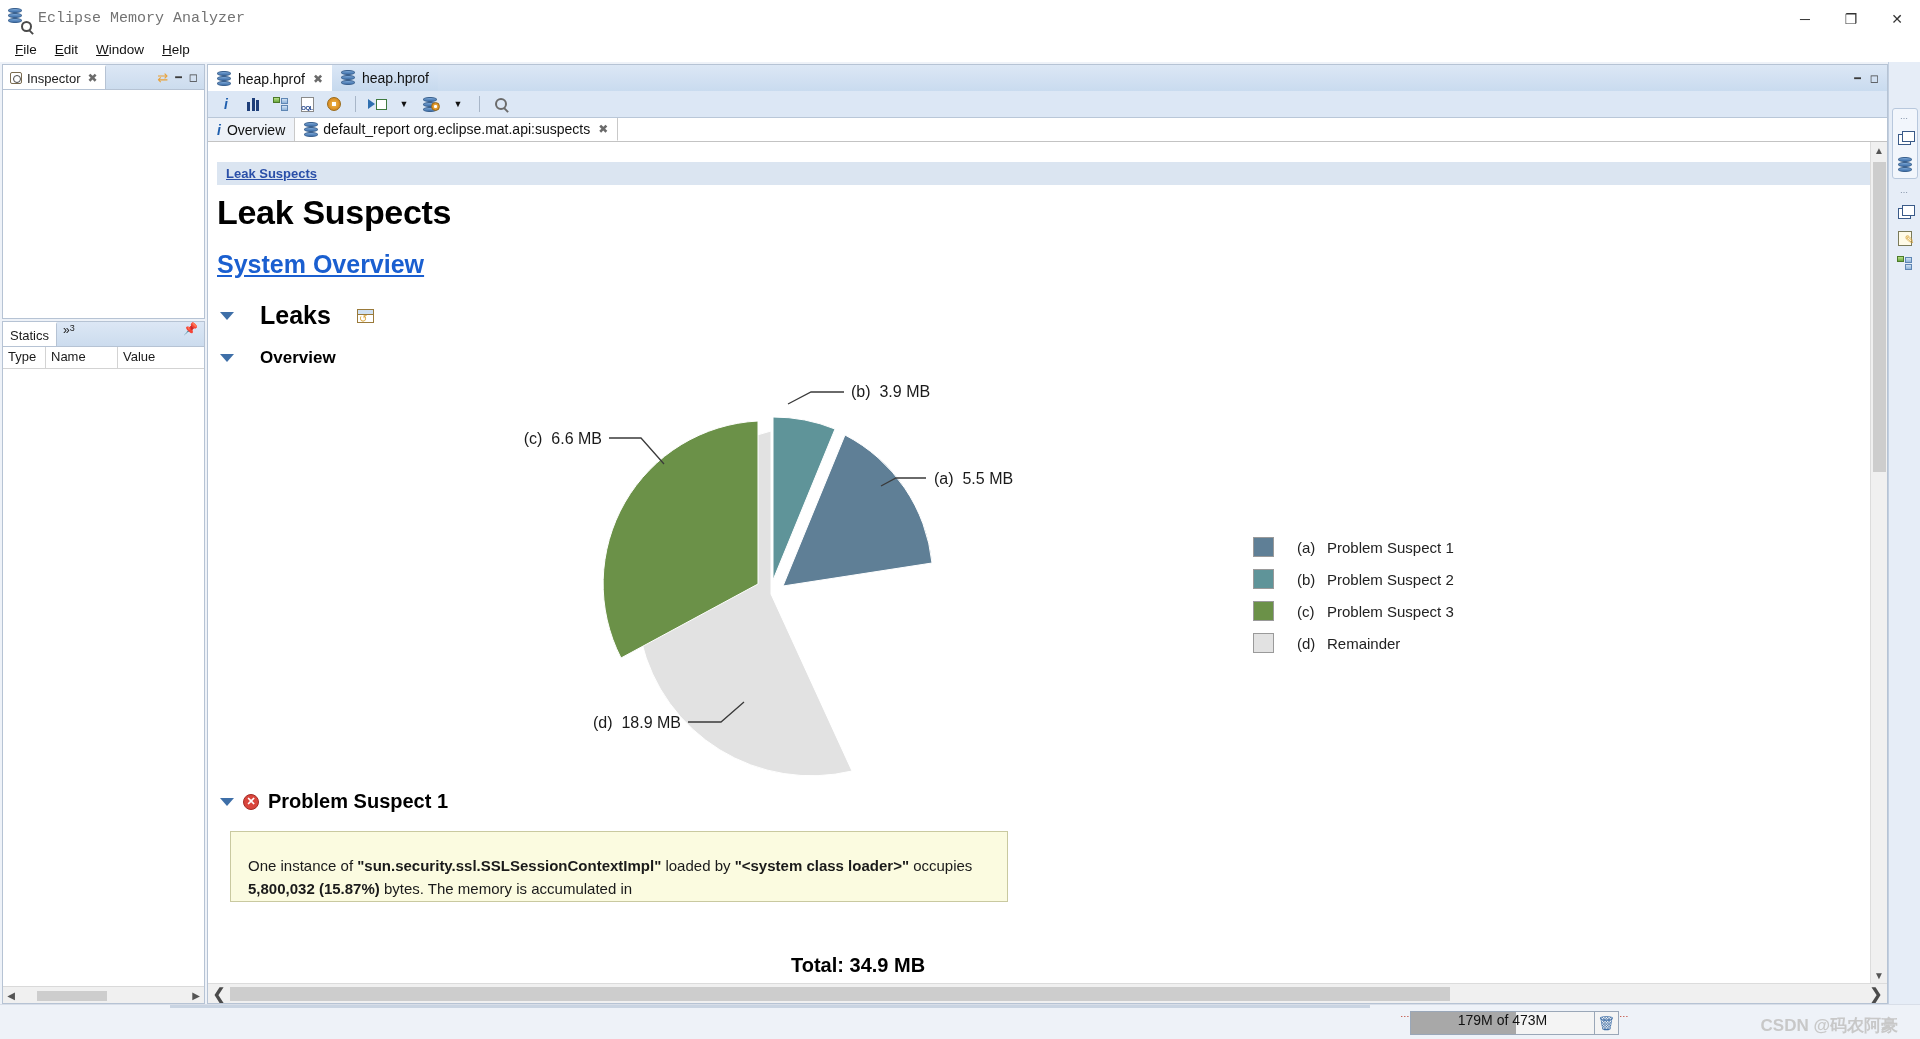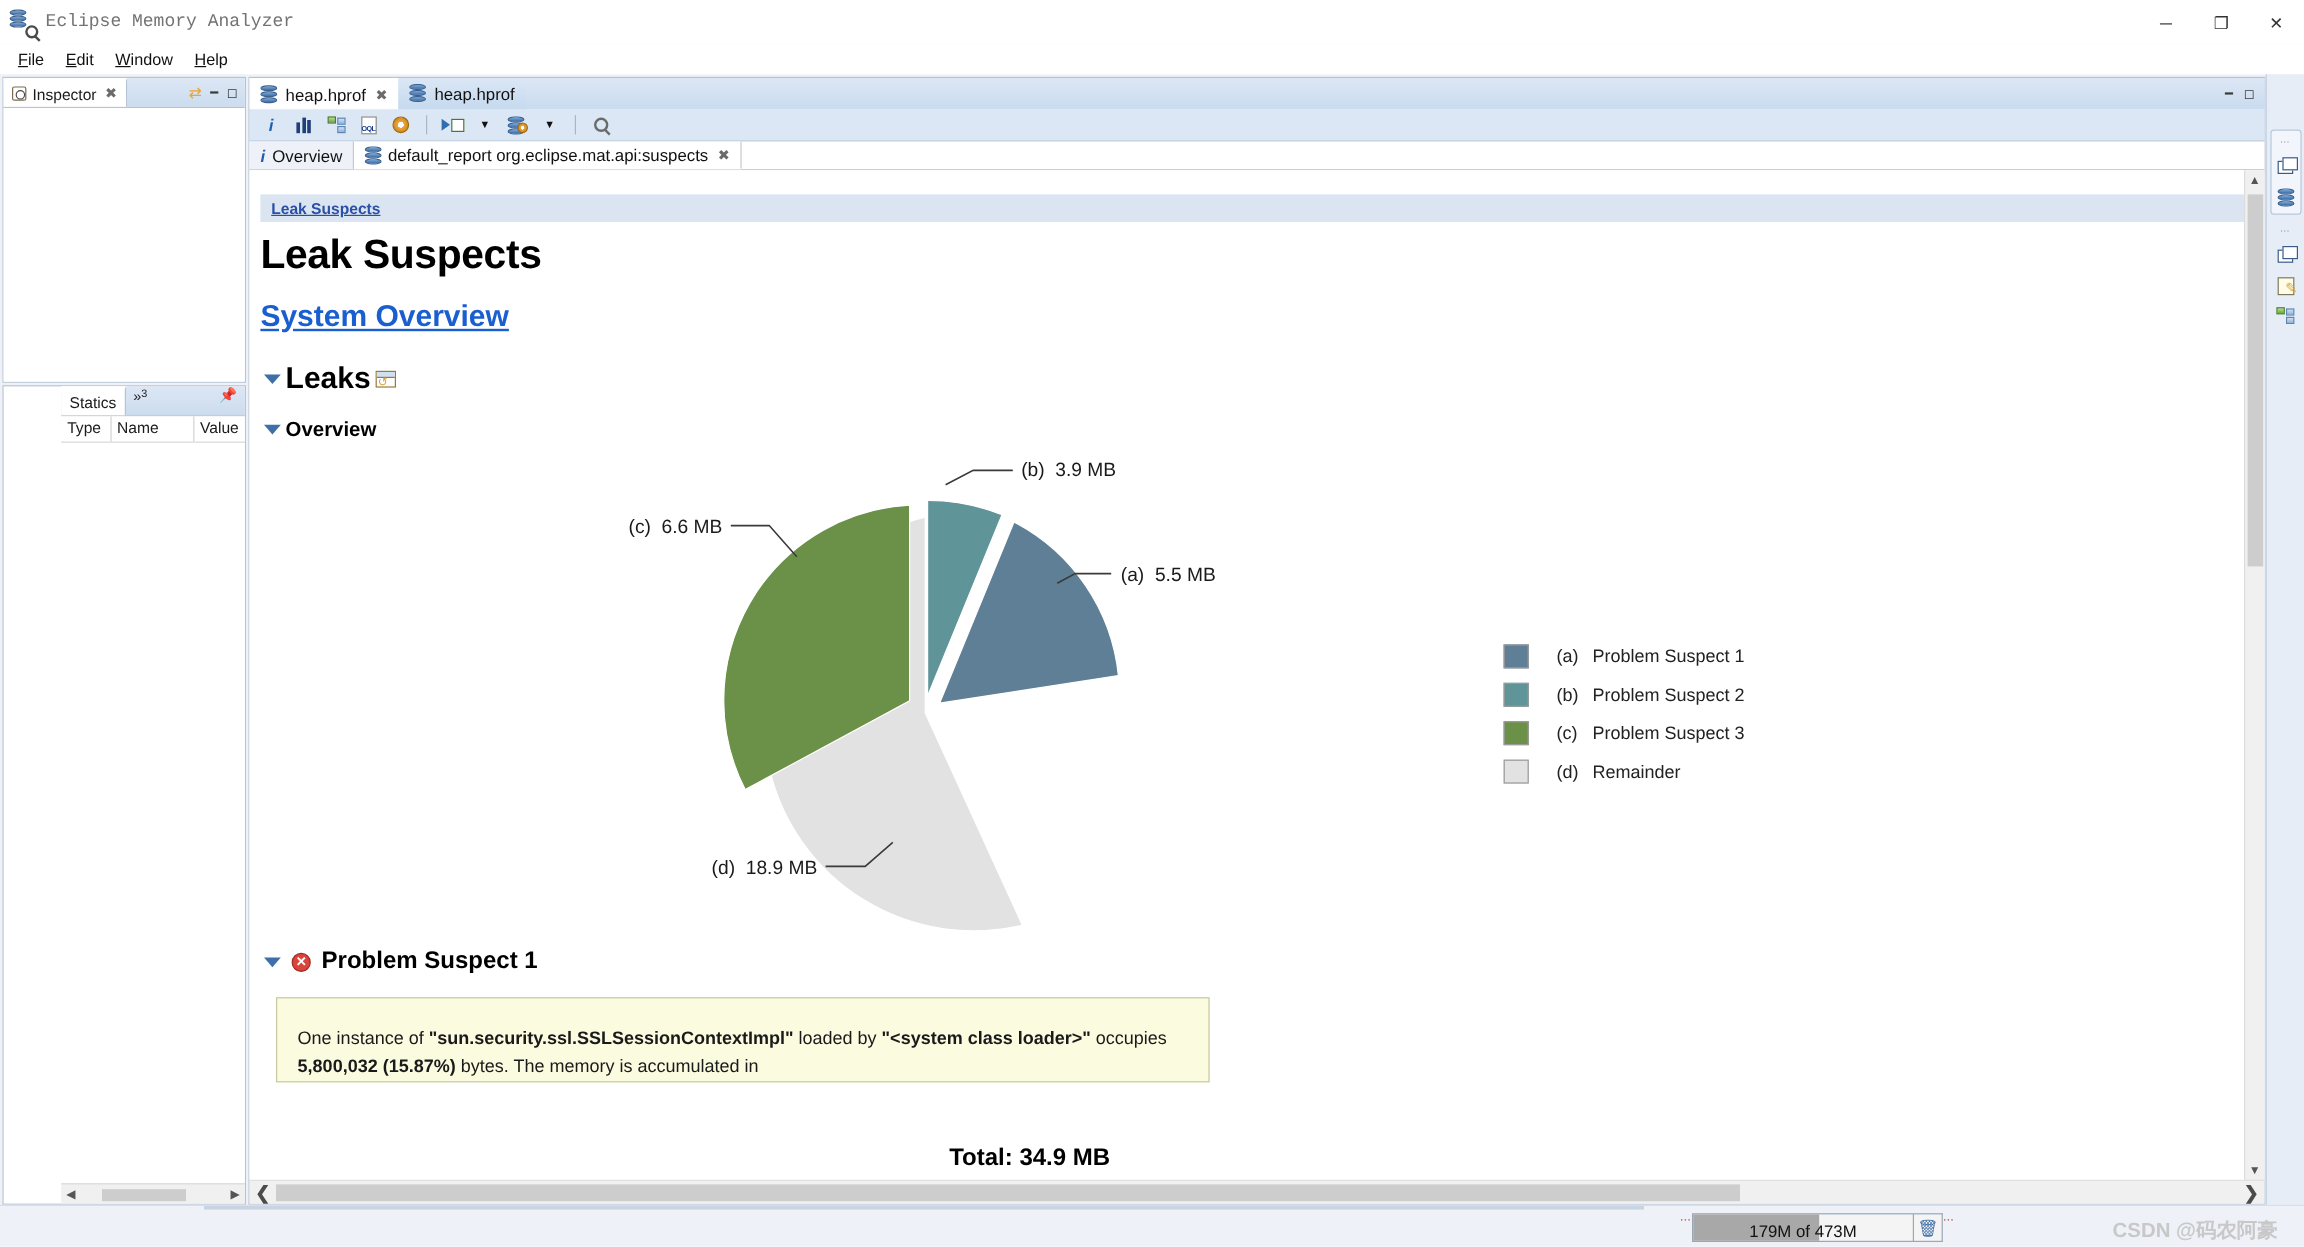--- a/index.html
+++ b/index.html
@@ -69,21 +69,21 @@
   
   .left-col {
     width: 205px; flex: 0 0 205px; display: flex; flex-direction: column;
     background: #eef2f8; padding: 2px 0 0 2px;
   }
   .view {
     background: #ffffff; border: 1px solid #b6c3d4;
     display: flex; flex-direction: column; min-height: 0;
   }
   .view.inspector { flex: 0 0 255px; margin-bottom: 2px; }
-  .view.statics { flex: 1 1 auto; padding-left: 48px; }
+  .view.statics { flex: 1 1 auto; }
   .view-tabrow {
     height: 25px; display: flex; align-items: stretch;
     background: linear-gradient(#dce7f5,#ccdcee);
     border-bottom: 1px solid #b6c3d4;
   }
   .view-tab {
     display: flex; align-items: center; gap: 5px;
     padding: 0 7px; background: #ffffff;
     border-right: 1px solid #b6c3d4;
     font-size: 13px; color: #1a1a1a;
@@ -211,21 +211,21 @@
     margin: 20px 0 0 9px; background: #dbe5f1; height: 23px;
     display: flex; align-items: center; padding-left: 9px;
   }
   .crumb-link { font-size: 13px; font-weight: bold; color: #2a4fa8; text-decoration: underline; }
   .rpt-h1 { font-size: 34px; font-weight: bold; color: #000; margin: 8px 0 0 9px; letter-spacing: -.3px; }
   .rpt-h2 {
     font-size: 25px; font-weight: bold; color: #1a5fd0; text-decoration: underline;
     margin: 18px 16px 0 9px;
   }
   .sect {
-    display: flex; align-items: center; gap: 4px;
+    display: flex; align-items: center; gap: 26px;
     margin: 22px 0 0 12px;
   }
   .twisty {
     width: 0; height: 0; border-left: 7px solid transparent; border-right: 7px solid transparent;
     border-top: 8px solid #3e6fa8;
   }
   .sect-leaks { font-size: 25px; font-weight: bold; color: #000; }
   .win-ico {
     width: 17px; height: 14px; border: 1px solid #9a7a3a; background: #fff;
     position: relative;
@@ -301,21 +301,21 @@
     display: flex; align-items: center; position: relative;
     border-top: 1px solid #d8dee8;
   }
   .heap-widget {
     position: absolute; left: 1400px; top: 5px;
     display: flex; align-items: center; height: 25px;
   }
   .heap-dots { color: #c04a3a; font-size: 9px; letter-spacing: 1px; writing-mode: vertical-rl; height: 22px; }
   .heap-bar {
     width: 185px; height: 24px; border: 1px solid #9aa7b8; background: #f4f4f4;
-    position: relative; display: flex; align-items: flex-end; justify-content: center;
+    position: relative; display: flex; align-items: flex-start; justify-content: center;
   }
   .heap-fill { position: absolute; left: 0; top: 0; bottom: 0; width: 105px; background: #a8a8a8; }
   .heap-text { position: relative; font-size: 14px; color: #111; z-index: 2; }
   .heap-trash {
     width: 24px; height: 24px; border: 1px solid #9aa7b8; border-left: none;
     background: #f4f4f4; display: flex; align-items: center; justify-content: center;
     color: #3f6fa8; font-size: 14px;
   }
   .watermark {
     position: absolute; right: 22px; top: 9px;

